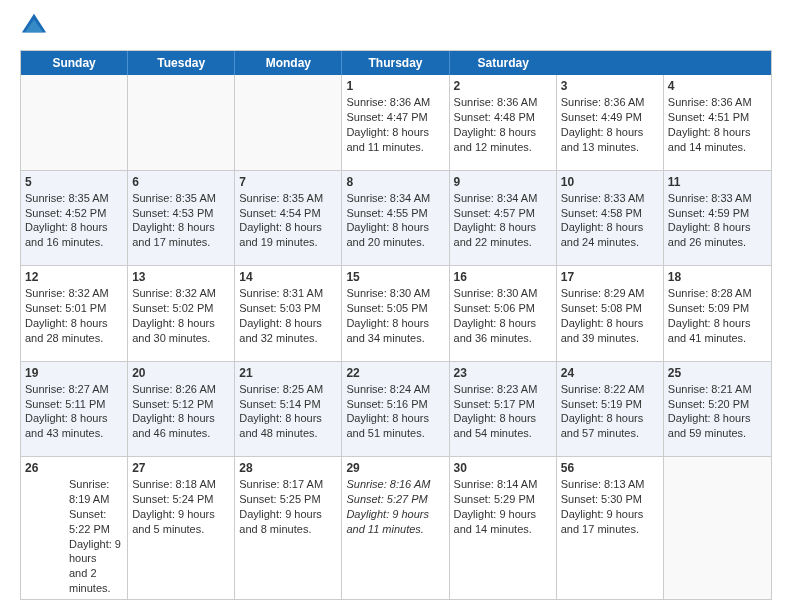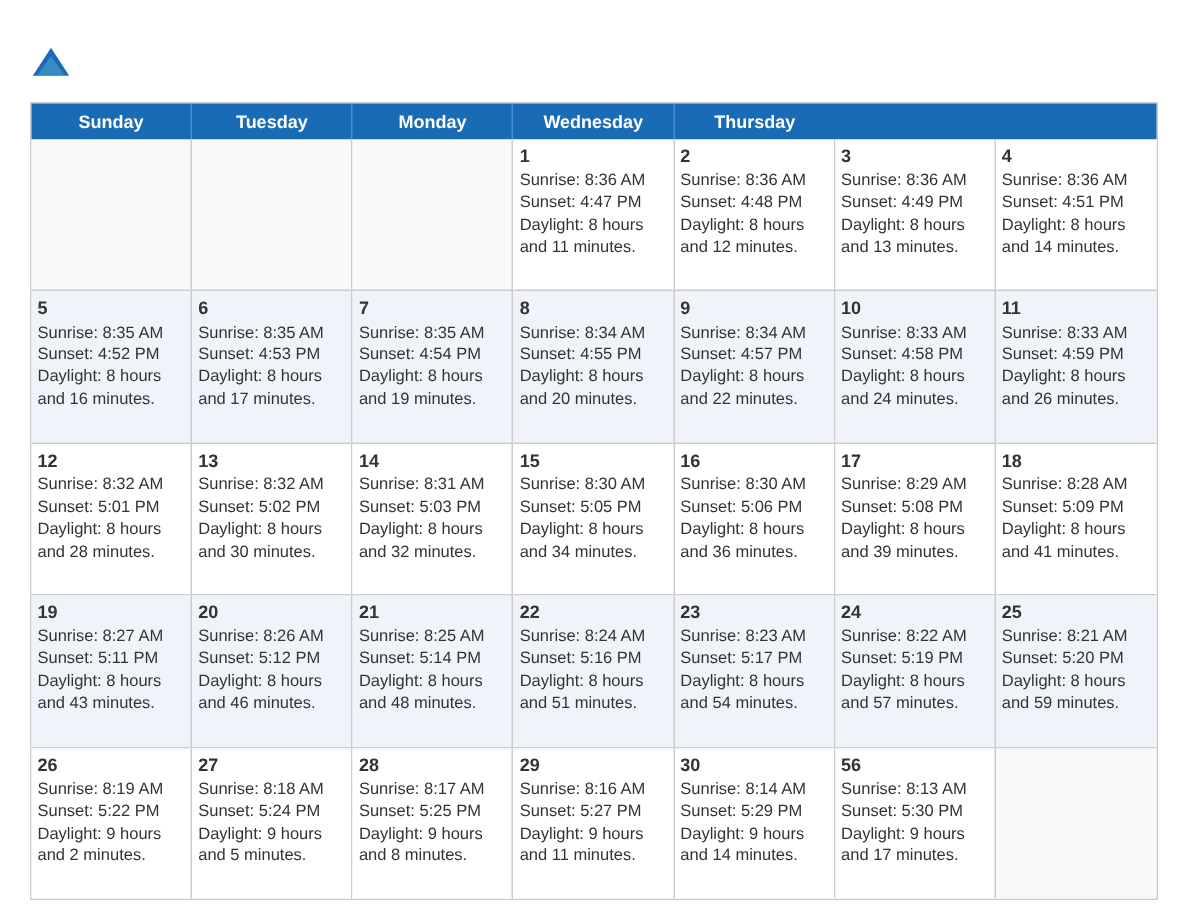--- a/index.html
+++ b/index.html
@@ -6,21 +6,21 @@
     body {
       font-family: Arial, sans-serif;
       background: #fff;
       width: 792px;
       height: 612px;
       overflow: hidden;
     }
     .page {
       width: 792px;
       height: 612px;
-      padding: 30px 20px 12px 20px;
+      padding: 12px 20px 12px 20px;
       display: flex;
       flex-direction: column;
     }
     .header {
       display: flex;
       justify-content: space-between;
       align-items: flex-start;
       margin-bottom: 10px;
     }
     .logo {
@@ -135,22 +135,22 @@
       <div class="month-title"></div>
       <div class="location"></div>
     </div>
   </div>
 
   <div class="calendar">
     <div class="calendar-header">
     <div class="day-header">Sunday</div>
         <div class="day-header">Tuesday</div>
         <div class="day-header">Monday</div>
-        <div class="day-header">Wednesday</div>
         <div class="day-header">Thursday</div>
+        <div class="day-header">Saturday</div>
       </div>
     <div class="calendar-body">
     <div class="calendar-row">
           <div class="day-cell empty"></div>
           <div class="day-cell empty"></div>
           <div class="day-cell empty"></div>
           <div class="day-cell">
             <span class="day-number">1</span>
             <div class="day-info" style="white-space: pre-line;">Sunrise: 8:36 AM
 Sunset: 4:47 PM
@@ -328,42 +328,42 @@
             <span class="day-number">25</span>
             <div class="day-info" style="white-space: pre-line;">Sunrise: 8:21 AM
 Sunset: 5:20 PM
 Daylight: 8 hours
 and 59 minutes.</div>
           </div>
         </div>
         <div class="calendar-row">
           <div class="day-cell">
             <span class="day-number">26</span>
-            <div class="day-info" style="white-space: pre-line;">Sunrise: 8:19 AM
+            <div class="day-info" style="white-space: pre-line; margin-left: 44px;">Sunrise: 8:19 AM
 Sunset: 5:22 PM
 Daylight: 9 hours
 and 2 minutes.</div>
           </div>
           <div class="day-cell">
             <span class="day-number">27</span>
             <div class="day-info" style="white-space: pre-line;">Sunrise: 8:18 AM
 Sunset: 5:24 PM
 Daylight: 9 hours
 and 5 minutes.</div>
           </div>
           <div class="day-cell">
             <span class="day-number">28</span>
             <div class="day-info" style="white-space: pre-line;">Sunrise: 8:17 AM
 Sunset: 5:25 PM
 Daylight: 9 hours
 and 8 minutes.</div>
           </div>
           <div class="day-cell">
             <span class="day-number">29</span>
-            <div class="day-info" style="white-space: pre-line;">Sunrise: 8:16 AM
+            <div class="day-info" style="white-space: pre-line; font-style: italic;">Sunrise: 8:16 AM
 Sunset: 5:27 PM
 Daylight: 9 hours
 and 11 minutes.</div>
           </div>
           <div class="day-cell">
             <span class="day-number">30</span>
             <div class="day-info" style="white-space: pre-line;">Sunrise: 8:14 AM
 Sunset: 5:29 PM
 Daylight: 9 hours
 and 14 minutes.</div>

